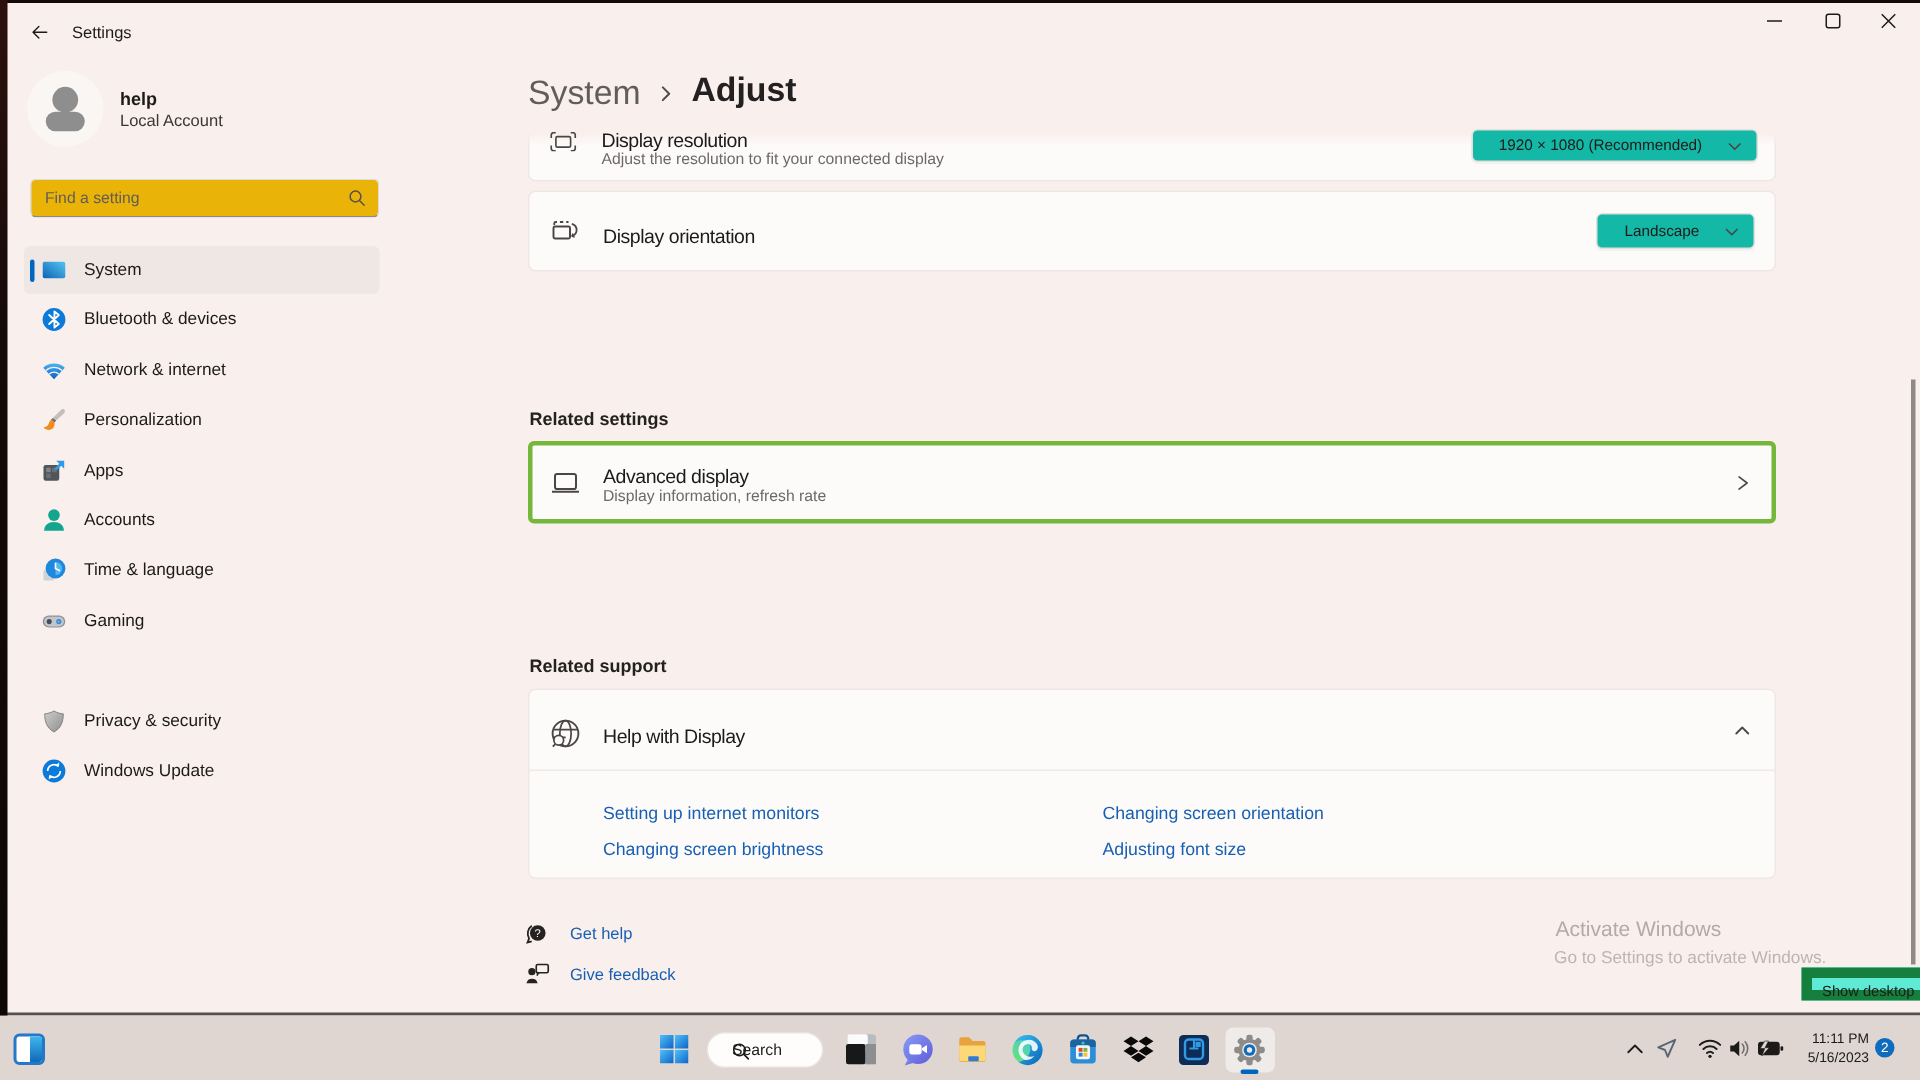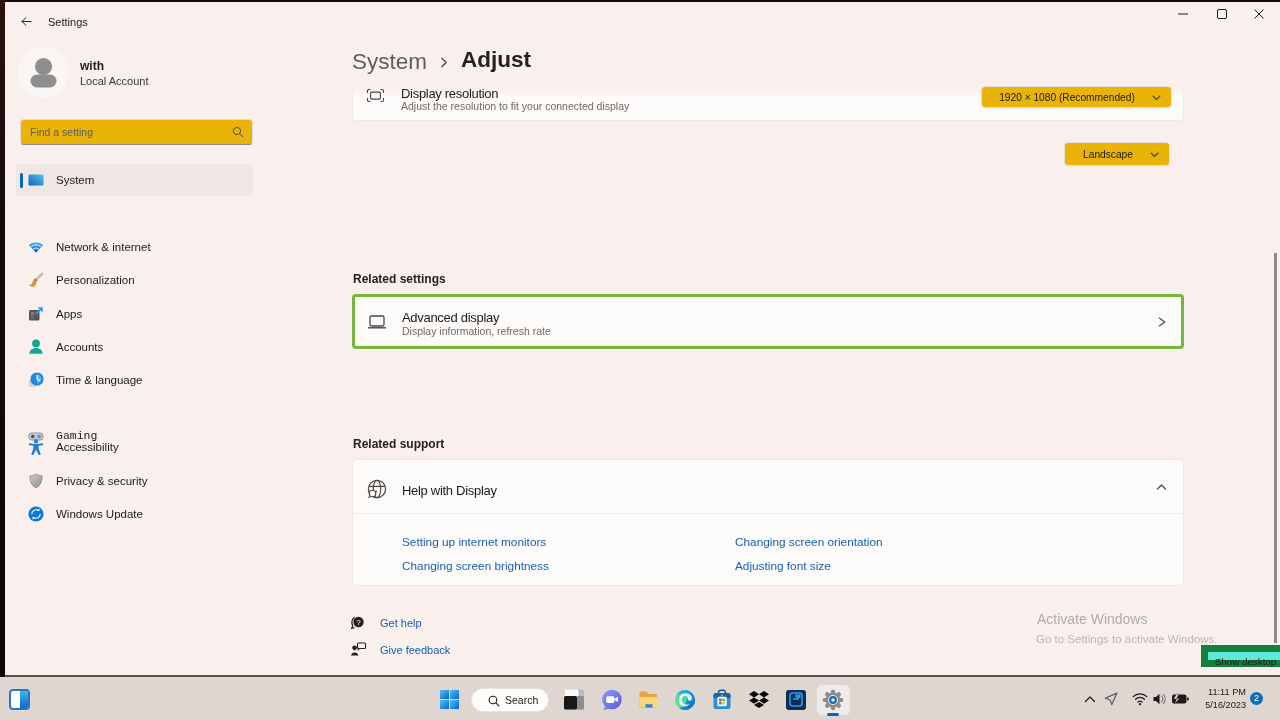--- a/index.html
+++ b/index.html
@@ -7,21 +7,21 @@
   #screen{position:absolute;top:0;left:0;width:1280px;height:720px;background:#f9efec;overflow:hidden;}
   .abs{position:absolute;}
   .navitem{position:absolute;left:16px;width:237px;height:32px;}
   .navitem .ic{position:absolute;left:12px;top:8px;width:16px;height:16px;}
   .navitem .lbl{position:absolute;left:40px;top:0;height:32px;line-height:32px;font-size:11.5px;color:#1d1b19;}
   .card{position:absolute;left:352px;width:832px;background:#fdfbfa;border:1px solid #eee7e4;border-radius:5px;box-sizing:border-box;}
   .cticon{position:absolute;left:14px;top:50%;transform:translateY(-50%);width:20px;height:20px;}
   .ctitle{font-size:13px;letter-spacing:-0.3px;color:#1d1b19;}
   .csub{font-size:10.5px;color:#6e6965;}
   .chev{position:absolute;right:14px;top:50%;transform:translateY(-50%);width:10px;height:10px;}
-  .ddown{position:absolute;background:#eab308;border:1px solid #e5dfdc;border-radius:4px;box-sizing:border-box;box-shadow:0 1px 1px rgba(0,0,0,.04);}
+  .ddown{position:absolute;background:#14b8a6;border:1px solid #e5dfdc;border-radius:4px;box-sizing:border-box;box-shadow:0 1px 1px rgba(0,0,0,.04);}
   .link{font-size:11.8px;color:#175fb3;}
   .hl{position:absolute;font-size:11px;color:#175fb3;}
   .tbicon{position:absolute;top:689px;width:22px;height:22px;}
 </style>
 </head>
 <body>
 <div id="screen">
 
   <svg class="abs" style="left:21px;top:16px" width="11" height="11" viewBox="0 0 13 13">
     <path d="M1.2 6.5 H12 M1.2 6.5 L5.8 2 M1.2 6.5 L5.8 11" stroke="#1d1b19" stroke-width="1.1" fill="none" stroke-linecap="round" stroke-linejoin="round"></path>
@@ -35,21 +35,21 @@
     </svg>
   <svg class="abs" style="left:1253px;top:8px;z-index:5" width="12" height="12" viewBox="0 0 12 12">
       <path d="M1.5 1.5 L10.5 10.5 M10.5 1.5 L1.5 10.5" stroke="#1d1b19" stroke-width="1" fill="none"></path>
     </svg>
 
   <div class="abs" style="left:18px;top:47px;width:51px;height:51px;border-radius:50%;background:#f9f6f4;"></div>
   <svg class="abs" style="left:18px;top:47px" width="51" height="51" viewBox="0 0 51 51">
     <circle cx="25.5" cy="19.5" r="8.6" fill="#8e8e8e"></circle>
     <rect x="12.5" y="27.5" width="26" height="13" rx="6.5" fill="#8e8e8e"></rect>
   </svg>
-  <div class="abs" style="left:80px;top:59px;font-size:12px;font-weight:bold;color:#1d1b19;">with</div>
+  <div class="abs" style="left:80px;top:59px;font-size:12px;font-weight:bold;color:#1d1b19;">help</div>
   <div class="abs" style="left:80px;top:74.5px;font-size:11px;color:#3a3734;">Local Account</div>
 
   <div class="abs" style="left:20px;top:119px;width:233px;height:26px;background:#eab308;border:1px solid #e2dcd9;border-bottom-color:#8f8a86;border-radius:4px;box-sizing:border-box;">
     <div style="position:absolute;left:9px;top:0;height:24px;line-height:24px;font-size:10.5px;color:#605c59;">Find a setting</div>
     <svg style="position:absolute;right:8px;top:6px" width="12" height="12" viewBox="0 0 12 12">
       <circle cx="5" cy="5" r="3.6" stroke="#54504d" stroke-width="1" fill="none"></circle>
       <path d="M7.8 7.8 L10.8 10.8" stroke="#54504d" stroke-width="1" stroke-linecap="round"></path>
     </svg>
   </div>
 
@@ -58,20 +58,27 @@
     <svg class="ic" viewBox="0 0 16 16">
         <defs>
           <linearGradient id="gsys" x1="0" y1="1" x2="1" y2="0">
             <stop offset="0" stop-color="#0f63b4"></stop>
             <stop offset="1" stop-color="#55c4f1"></stop>
           </linearGradient>
         </defs>
         <rect x="0.5" y="2.5" width="15" height="11" rx="1.2" fill="url(#gsys)"></rect>
       </svg>
     <div class="lbl">System</div>
+  </div>
+  <div class="navitem" style="top:197px;">
+    <svg class="ic" viewBox="0 0 16 16">
+        <circle cx="8" cy="8" r="7.6" fill="#0c7ad8"></circle>
+        <path d="M4.8 5 L11.2 11 L8.3 13.4 V2.6 L11.2 5 L4.8 11" stroke="#fff" stroke-width="1.25" fill="none" stroke-linejoin="round" stroke-linecap="round"></path>
+      </svg>
+    <div class="lbl">Bluetooth &amp; devices</div>
   </div>
   <div class="navitem" style="top:231px;">
     <svg class="ic" viewBox="0 0 16 16">
         <defs>
           <linearGradient id="gwifi" x1="0" y1="0" x2="0" y2="1">
             <stop offset="0" stop-color="#4ab3f4"></stop>
             <stop offset="1" stop-color="#0a60c0"></stop>
           </linearGradient>
         </defs>
         <path d="M8 13.8 L0.8 6.1 A10.8 10.8 0 0 1 15.2 6.1 z" fill="url(#gwifi)"></path>
@@ -107,36 +114,29 @@
   </div>
   <div class="navitem" style="top:364px;">
     <svg class="ic" viewBox="0 0 16 16">
         <rect x="1" y="8" width="7" height="7" rx="1" fill="#cfd3d6"></rect>
         <circle cx="9" cy="7" r="6.6" fill="#1e88dd"></circle>
         <path d="M9 2.6 a4.4 4.4 0 0 1 0 8.8 z" fill="#55b5f2"></path>
         <path d="M9 7 L9 3.6 M9 7 L11.6 8.4" stroke="#fff" stroke-width="1.1" fill="none" stroke-linecap="round"></path>
       </svg>
     <div class="lbl">Time &amp; language</div>
   </div>
-  <div class="navitem" style="top:420px;font-family:Liberation Mono, monospace;">
+  <div class="navitem" style="top:398px;">
     <svg class="ic" viewBox="0 0 16 16">
         <rect x="0.5" y="4.4" width="15" height="8" rx="4" fill="#8e9297"></rect>
         <rect x="1.4" y="5.2" width="13.2" height="6.4" rx="3.2" fill="#c3c6c9"></rect>
         <circle cx="4.8" cy="8.4" r="1.7" fill="#454c58"></circle>
         <circle cx="11.2" cy="8.4" r="1.7" fill="#2f86d6"></circle>
         <circle cx="11.2" cy="8.4" r="0.8" fill="#77b5e8"></circle>
       </svg>
     <div class="lbl">Gaming</div>
-  </div>
-  <div class="navitem" style="top:431px;">
-    <svg class="ic" viewBox="0 0 16 16">
-        <circle cx="8" cy="2.4" r="2.1" fill="#1f7fd8"></circle>
-        <path d="M0.8 5.2 a1 1 0 0 1 1.2 -1 l4.5 .7 h3 l4.5 -.7 a1 1 0 0 1 1.2 1 a1 1 0 0 1 -1 1 l-3.7 .6 l.4 3.7 l1.6 4 a1.1 1.1 0 0 1 -2 .9 l-2.5 -4.7 l-2.5 4.7 a1.1 1.1 0 0 1 -2 -.9 l1.6 -4 l.4 -3.7 l-3.7 -.6 a1 1 0 0 1 -1 -1 z" fill="#1f7fd8"></path>
-      </svg>
-    <div class="lbl">Accessibility</div>
   </div>
   <div class="navitem" style="top:465px;">
     <svg class="ic" viewBox="0 0 16 16">
         <defs>
           <linearGradient id="gsh" x1="0" y1="0" x2="1" y2="1">
             <stop offset="0" stop-color="#cdcdcd"></stop>
             <stop offset="1" stop-color="#8e8e8e"></stop>
           </linearGradient>
         </defs>
         <path d="M8 1 C10 2.2 12.5 2.8 14.2 2.9 C14.2 8.2 12.6 12.6 8 15 C3.4 12.6 1.8 8.2 1.8 2.9 C3.5 2.8 6 2.2 8 1 z" fill="url(#gsh)" stroke="#7e7a77" stroke-width=".6"></path>
@@ -174,20 +174,29 @@
   </div>
   <div class="abs" style="left:401px;top:86px;font-size:13px;letter-spacing:-0.3px;color:#1d1b19;text-align:right;">Display resolution</div>
   <div class="abs" style="left:401px;top:100px;font-size:10.5px;color:#6e6965;">Adjust the resolution to fit your connected display</div>
   <div class="ddown" style="left:981px;top:86px;width:191px;height:22px;">
     <div style="position:absolute;left:0;top:0;width:170px;height:22px;line-height:22px;text-align:center;font-size:10.2px;color:#1d1b19;">1920 × 1080 (Recommended)</div>
     <svg style="position:absolute;right:10px;top:8px" width="9" height="6" viewBox="0 0 9 6">
         <path d="M1 1 L4.5 4.5 L8 1" stroke="#4a4644" stroke-width="1.1" fill="none" stroke-linecap="round" stroke-linejoin="round"></path>
       </svg>
   </div>
 
+  <div class="card" style="top:127px;height:54px;">
+    <svg class="cticon" viewBox="0 0 20 20">
+      <path d="M2.5 6 v-1 a1 1 0 0 1 1 -1 h.8 M6.3 4 h2.2 M10.5 4 h1.5" stroke="#4a4644" stroke-width="1.2" fill="none"></path>
+      <rect x="2" y="7" width="11" height="8" rx="1" stroke="#4a4644" stroke-width="1.3" fill="none"></rect>
+      <path d="M14.2 5.2 a4.3 4.3 0 0 1 3.2 4.2 a4.3 4.3 0 0 1 -2.6 3.9" stroke="#4a4644" stroke-width="1.2" fill="none"></path>
+      <path d="M15.6 13.9 l-1.2 -0.5 l0.5 -1.3" stroke="#4a4644" stroke-width="1.1" fill="none" stroke-linecap="round"></path>
+    </svg>
+    <div class="ctitle" style="position:absolute;left:49px;top:22px;">Display orientation</div>
+  </div>
   <div class="ddown" style="left:1064px;top:142px;width:106px;height:24px;">
     <div style="position:absolute;left:0;top:0;width:86px;height:24px;line-height:24px;text-align:center;font-size:10.2px;color:#1d1b19;">Landscape</div>
     <svg style="position:absolute;right:10px;top:9px" width="9" height="6" viewBox="0 0 9 6">
         <path d="M1 1 L4.5 4.5 L8 1" stroke="#4a4644" stroke-width="1.1" fill="none" stroke-linecap="round" stroke-linejoin="round"></path>
       </svg>
   </div>
 
 
   <div class="abs" style="left:353px;top:272px;font-size:12px;font-weight:bold;color:#242220;">Related settings</div>
 
@@ -269,21 +278,21 @@
       <rect x="10" y="0" width="9" height="9" fill="url(#gwin)"></rect>
       <rect x="0" y="10" width="9" height="9" fill="url(#gwin)"></rect>
       <rect x="10" y="10" width="9" height="9" fill="url(#gwin)"></rect>
   </svg>
 
   <div class="abs" style="left:471px;top:688px;width:78px;height:24px;background:#fefdfc;border:1px solid #e8e2df;border-radius:12px;box-sizing:border-box;">
     <svg style="position:absolute;left:16px;top:5.5px" width="12" height="12" viewBox="0 0 12 12">
       <circle cx="5" cy="5" r="3.8" stroke="#1d1b19" stroke-width="1.1" fill="none"></circle>
       <path d="M7.9 7.9 L10.9 10.9" stroke="#1d1b19" stroke-width="1.1" stroke-linecap="round"></path>
     </svg>
-    <div style="position:absolute;left:33px;top:0;height:22px;line-height:22px;font-size:10.5px;color:#1d1b19;">Search</div>
+    <div style="position:absolute;left:16px;top:0;height:22px;line-height:22px;font-size:10.5px;color:#1d1b19;">Search</div>
   </div>
 
   <svg class="tbicon" style="left:563px;" viewBox="0 0 22 22">
     <rect x="2" y="0.5" width="19" height="20" rx="2.5" fill="#b9bcbe"></rect>
     <rect x="2" y="0.5" width="13.5" height="12" rx="1.5" fill="#fbfbfb"></rect>
     <rect x="1" y="7" width="13" height="13.5" rx="1.5" fill="#17181a"></rect>
     <rect x="14" y="7" width="7" height="13.5" fill="#8c8e90"></rect>
   </svg>
 
   <svg class="tbicon" style="left:601px;" viewBox="0 0 22 22">

